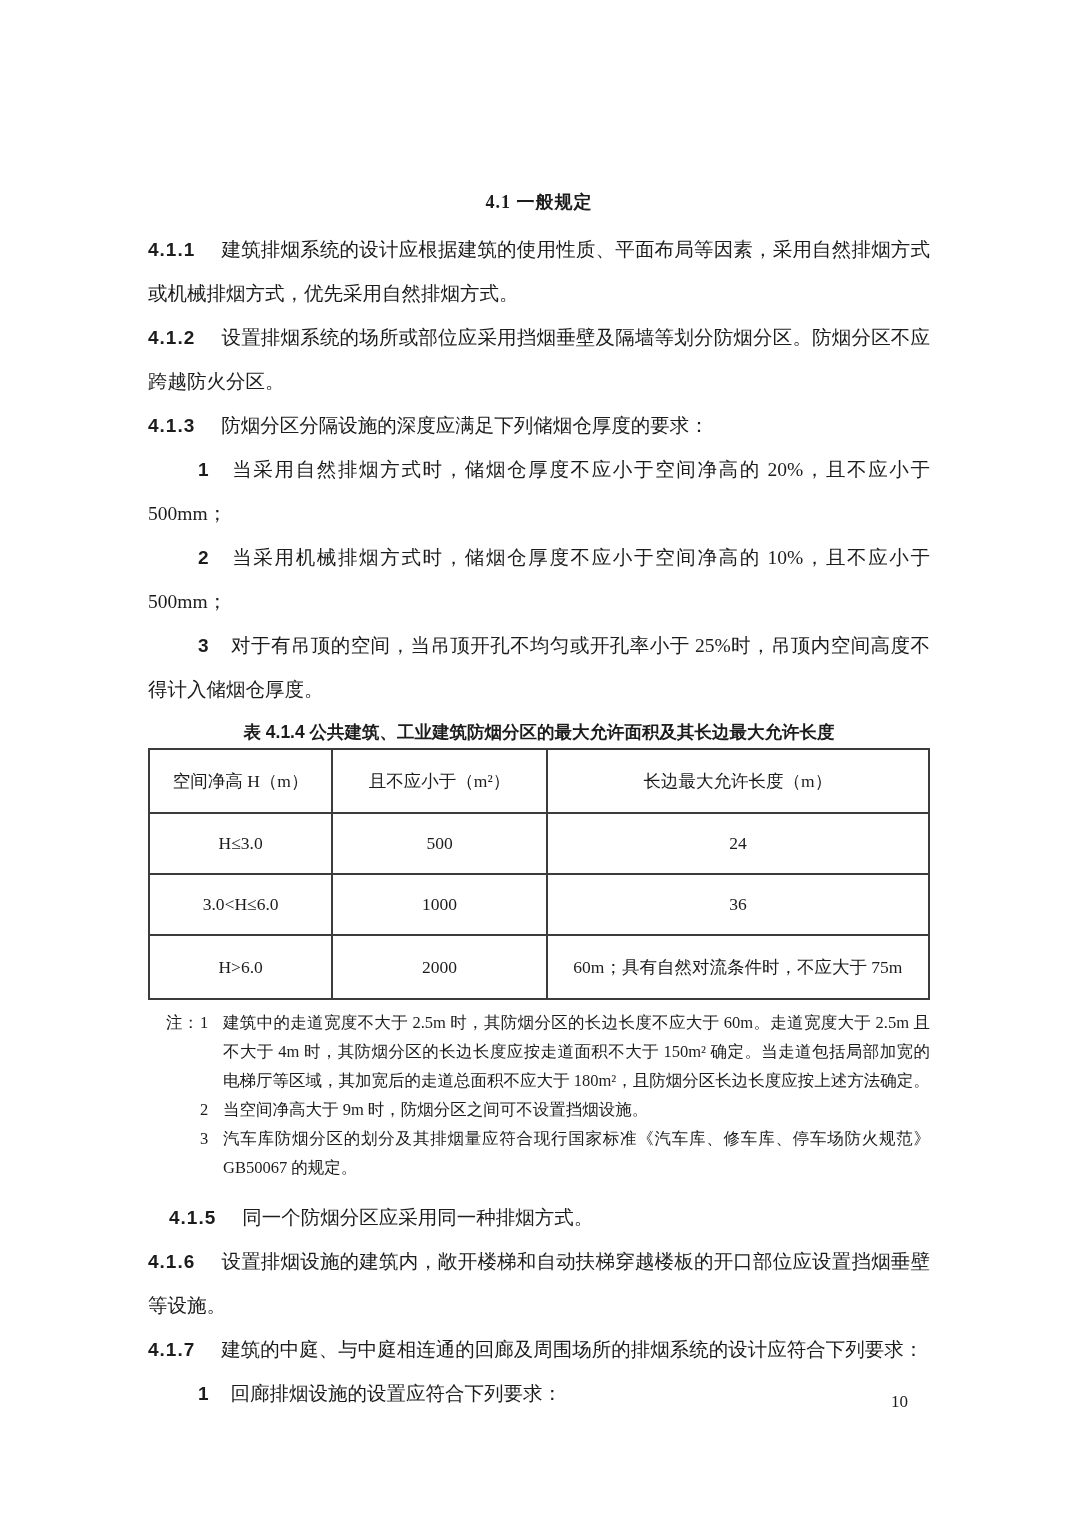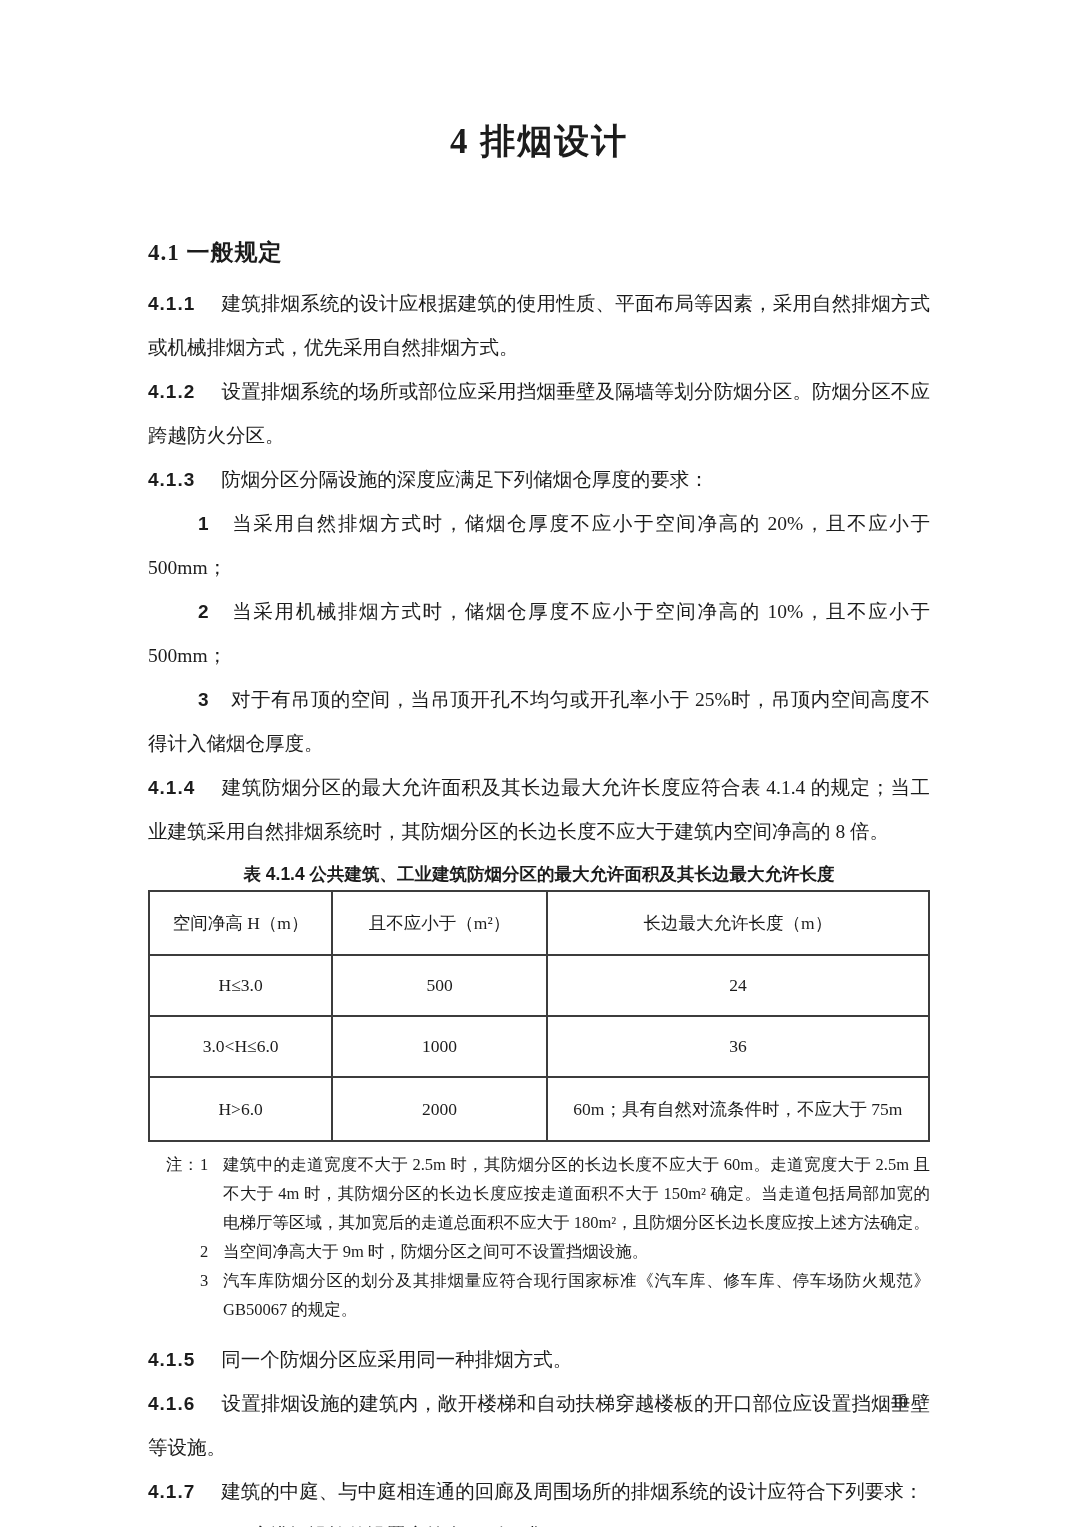--- a/index.html
+++ b/index.html
@@ -15,21 +15,22 @@
     overflow: hidden;
   }
   .chapter-title {
     text-align: center;
     font-size: 35px;
     font-weight: bold;
     letter-spacing: 2px;
     font-family: "Liberation Serif", "DejaVu Serif", serif;
   }
   .section-heading {
-    font-size: 23px;
+    text-align: center;
+    font-size: 18px;
     font-weight: bold;
     margin-top: 72px;
     margin-bottom: 14px;
     letter-spacing: 1px;
   }
   .body-text p.clause,
   .body-text p.item,
   .body-text p.subitem {
     font-size: 19.5px;
     line-height: 44px;
@@ -78,52 +79,50 @@
   .notes {
     margin-top: 8px;
     padding-left: 18px;
     font-size: 16.5px;
     line-height: 29px;
   }
   .note-row { display: flex; align-items: flex-start; }
   .note-label { width: 34px; flex: 0 0 34px; }
   .note-num { width: 14px; flex: 0 0 14px; margin-right: 9px; }
   .note-text { flex: 1 1 auto; text-align: justify; }
-  .after-table { margin-top: 14px; }
+  .after-table { margin-top: 14px; margin-left: 21px; }
   .page-number {
     position: absolute;
     top: 1392px;
     right: 172px;
     font-size: 17px;
   }
 </style>
 </head>
 <body>
 
 <div class="page">
 
-  <h1 class="chapter-title">4  排烟设计</h1>
 
   <h2 class="section-heading">4.1  一般规定</h2>
 
   <div class="body-text">
 
     <p class="clause"><span class="clause-num">4.1.1</span><span>建筑排烟系统的设计应根据建筑的使用性质、平面布局等因素，采用自然排烟方式或机械排烟方式，优先采用自然排烟方式。</span></p>
 
     <p class="clause"><span class="clause-num">4.1.2</span><span>设置排烟系统的场所或部位应采用挡烟垂壁及隔墙等划分防烟分区。防烟分区不应跨越防火分区。</span></p>
 
     <p class="clause"><span class="clause-num">4.1.3</span><span>防烟分区分隔设施的深度应满足下列储烟仓厚度的要求：</span></p>
 
     <p class="item"><span class="item-num">1</span><span>当采用自然排烟方式时，储烟仓厚度不应小于空间净高的 20%，且不应小于 500mm；</span></p>
 
     <p class="item"><span class="item-num">2</span><span>当采用机械排烟方式时，储烟仓厚度不应小于空间净高的 10%，且不应小于 500mm；</span></p>
 
     <p class="item"><span class="item-num">3</span><span>对于有吊顶的空间，当吊顶开孔不均匀或开孔率小于 25%时，吊顶内空间高度不得计入储烟仓厚度。</span></p>
 
-    <p class="clause"><span class="clause-num">4.1.4</span><span>建筑防烟分区的最大允许面积及其长边最大允许长度应符合表 4.1.4 的规定；当工业建筑采用自然排烟系统时，其防烟分区的长边长度不应大于建筑内空间净高的 8 倍。</span></p>
 
     <div class="table-caption">表 4.1.4 公共建筑、工业建筑防烟分区的最大允许面积及其长边最大允许长度</div>
 
     <table class="spec-table">
       <colgroup>
           <col class="c1">
           <col class="c2">
           <col class="c3">
         </colgroup>
       <thead>

